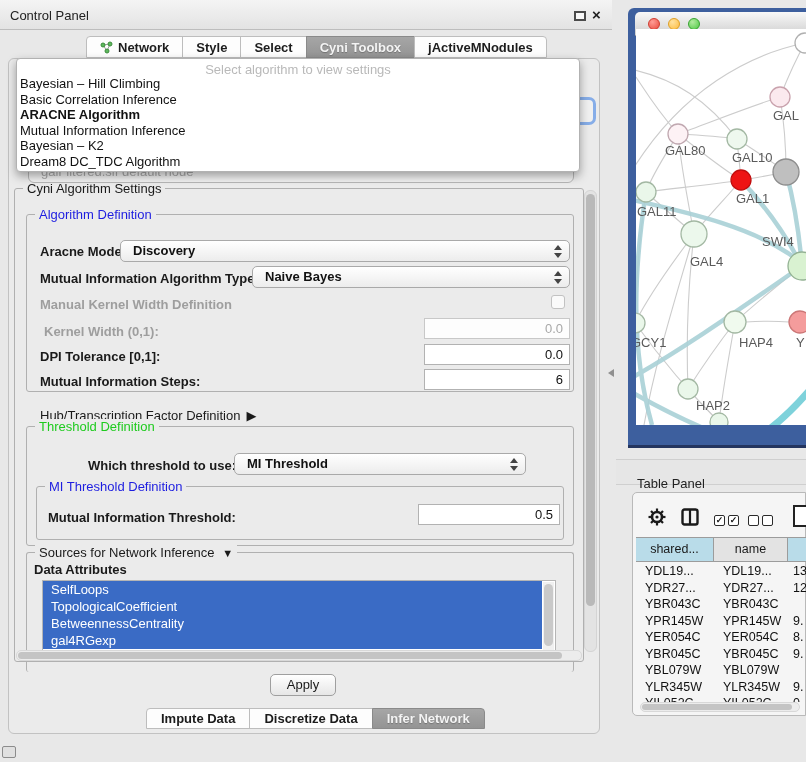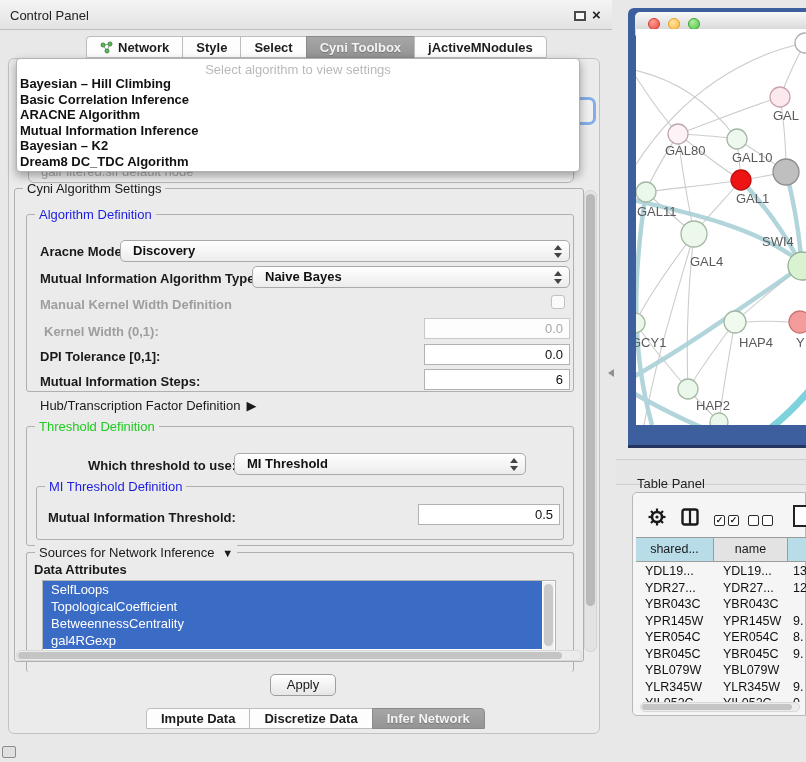--- a/index.html
+++ b/index.html
@@ -37,21 +37,21 @@
   }
 
   
   .popup {
     left:16px; top:58px; width:564px; height:114px; z-index:50;
     background:#ffffff; border:1px solid #b2b2b2; border-radius:4px;
     box-shadow:0 4px 10px rgba(0,0,0,.35);
     overflow:hidden;
   }
   .popup-placeholder { text-align:center; color:#b9b9b9; font-size:13px; padding-top:3px; height:17px; }
-  .pop-item { font-size:13px; line-height:15.5px; padding-left:3px; color:#111; white-space:nowrap;font-weight:bold; }
+  .pop-item { font-size:13px; line-height:15.5px; padding-left:3px; color:#111; white-space:nowrap; }
   .pop-item.sel { font-weight:bold; }
 
   .ghost-combo {
     left:28px; top:160px; width:546px; height:23px; z-index:10;
     border:1px solid #b7b7b7; border-radius:6px; background:#f1f1f1;
     color:#a9a9a9; line-height:21px; padding-left:12px; font-size:13px;
   }
   .focus-ring {
     left:552px; top:97px; width:44px; height:28px; z-index:20;
     border:3px solid #86ade8; border-radius:7px; background:#f0f0f0;
@@ -61,21 +61,21 @@
   .group { position:absolute; border:1px solid #b0b0b0; border-radius:3px; }
   .legend {
     position:absolute; top:-8px; left:8px; background:#ebebeb;
     padding:0 4px; font-size:13px; white-space:nowrap;
   }
   .legend.blue { color:#1d1de0; }
   .legend.green { color:#1ecb1e; }
 
   .lbl { position:absolute; font-weight:bold; font-size:13px; white-space:nowrap; }
   .lbl.dis { color:#9e9e9e; }
-  .plain { font-weight:normal; }
+  .plain { font-weight:normal;margin-top:10px; }
 
   .combo {
     position:absolute; height:22px;
     background:linear-gradient(#ffffff,#ececec);
     border:1px solid #a9a9a9; border-radius:5px;
     font-size:13px; line-height:20px; padding-left:12px; color:#111;font-weight:bold;
   }
   .spin { position:absolute; right:7px; top:4px; width:8px; height:14px; }
   .spin:before, .spin:after { content:""; position:absolute; left:0; border-left:4px solid transparent; border-right:4px solid transparent; }
   .spin:before { top:0; border-bottom:5px solid #444; }

